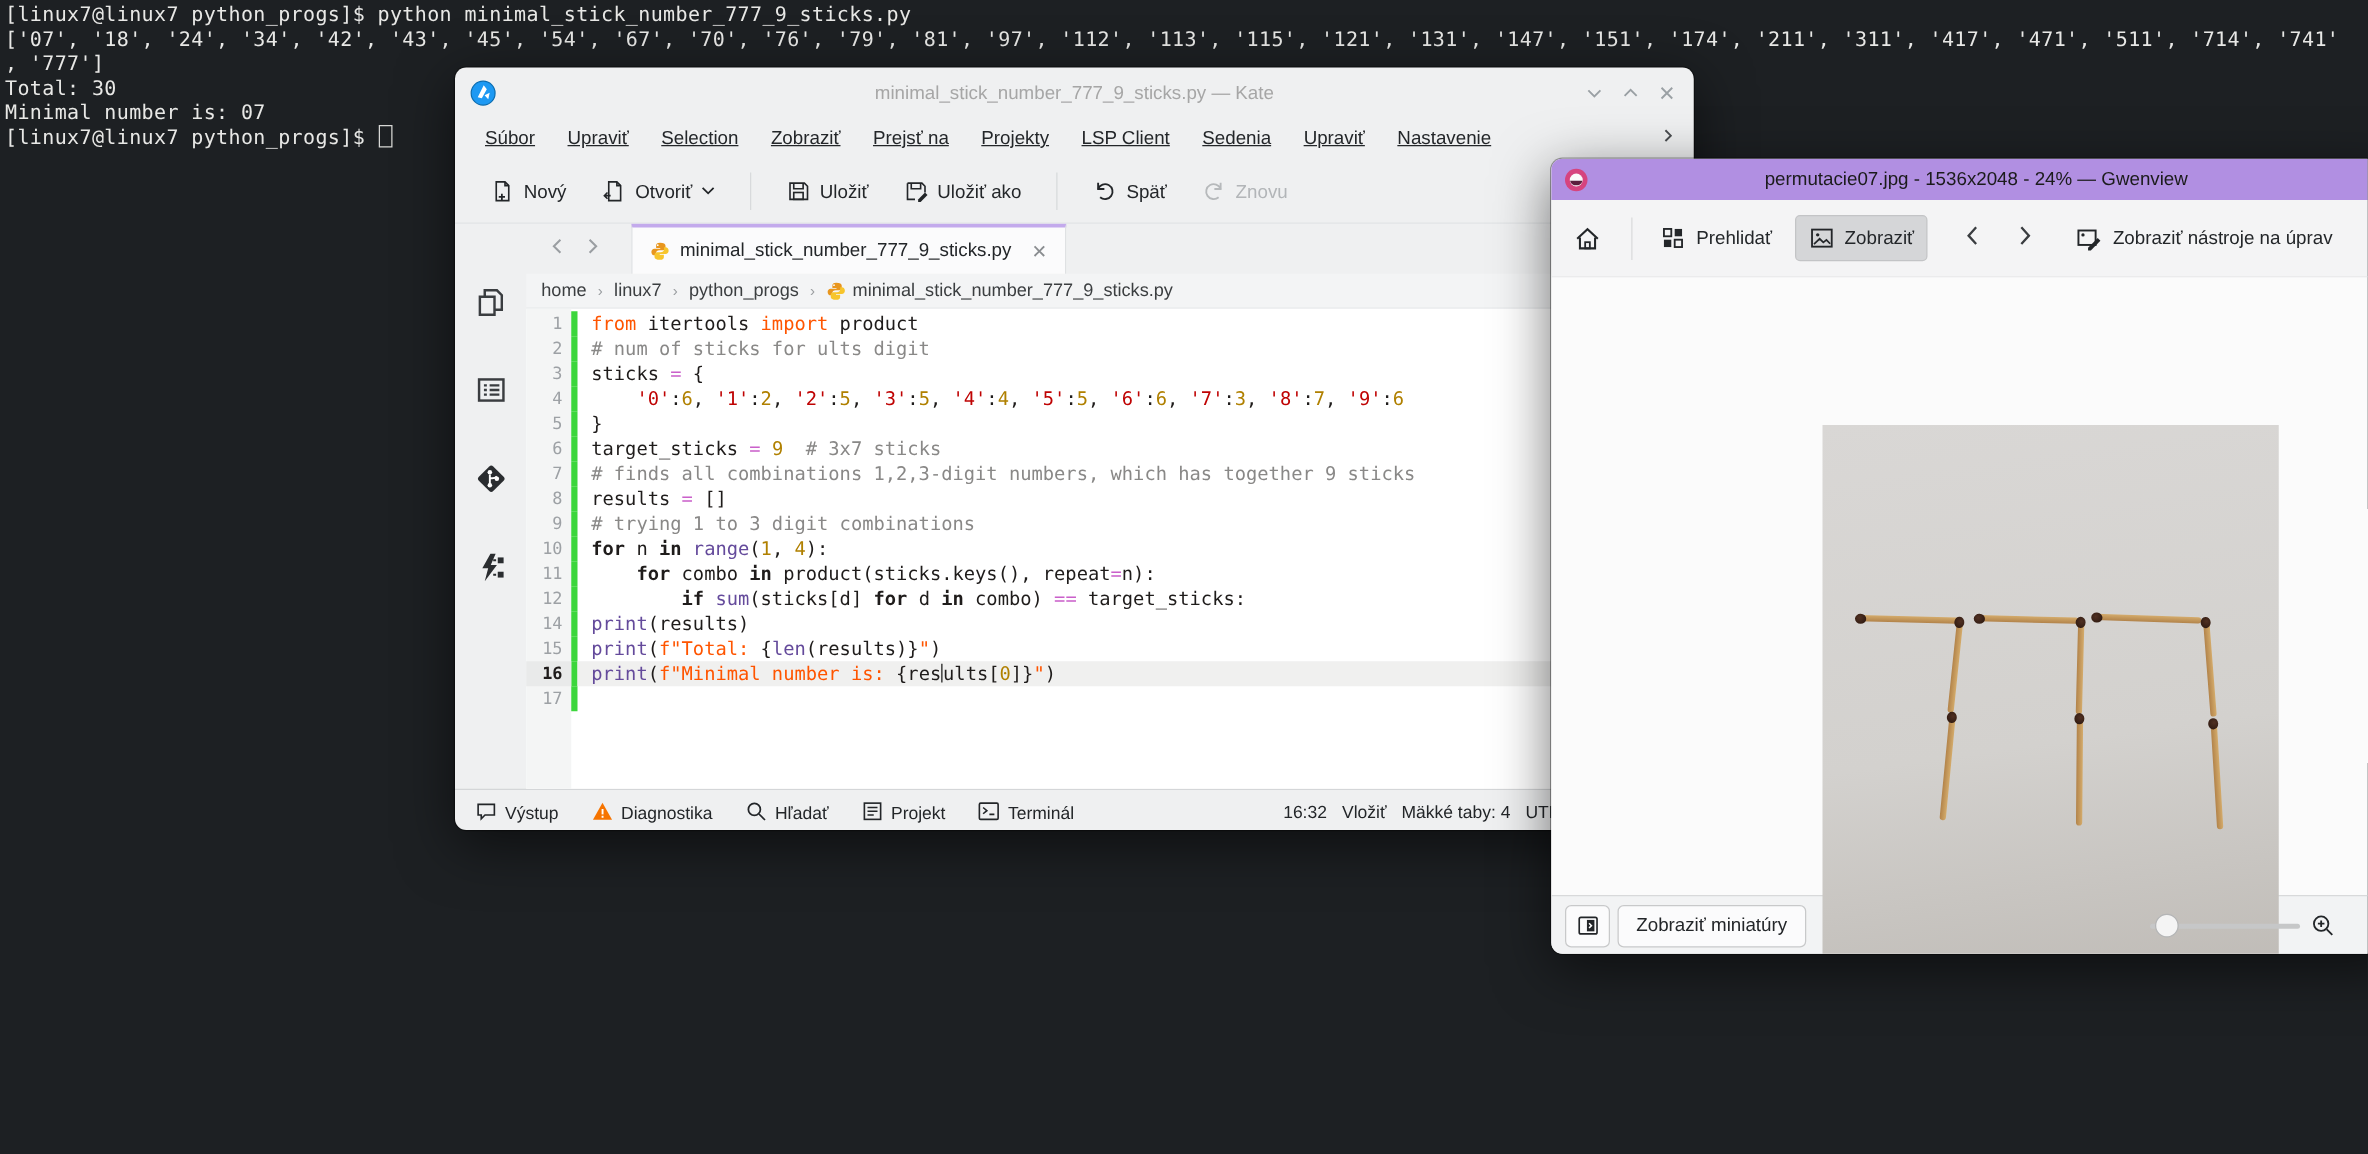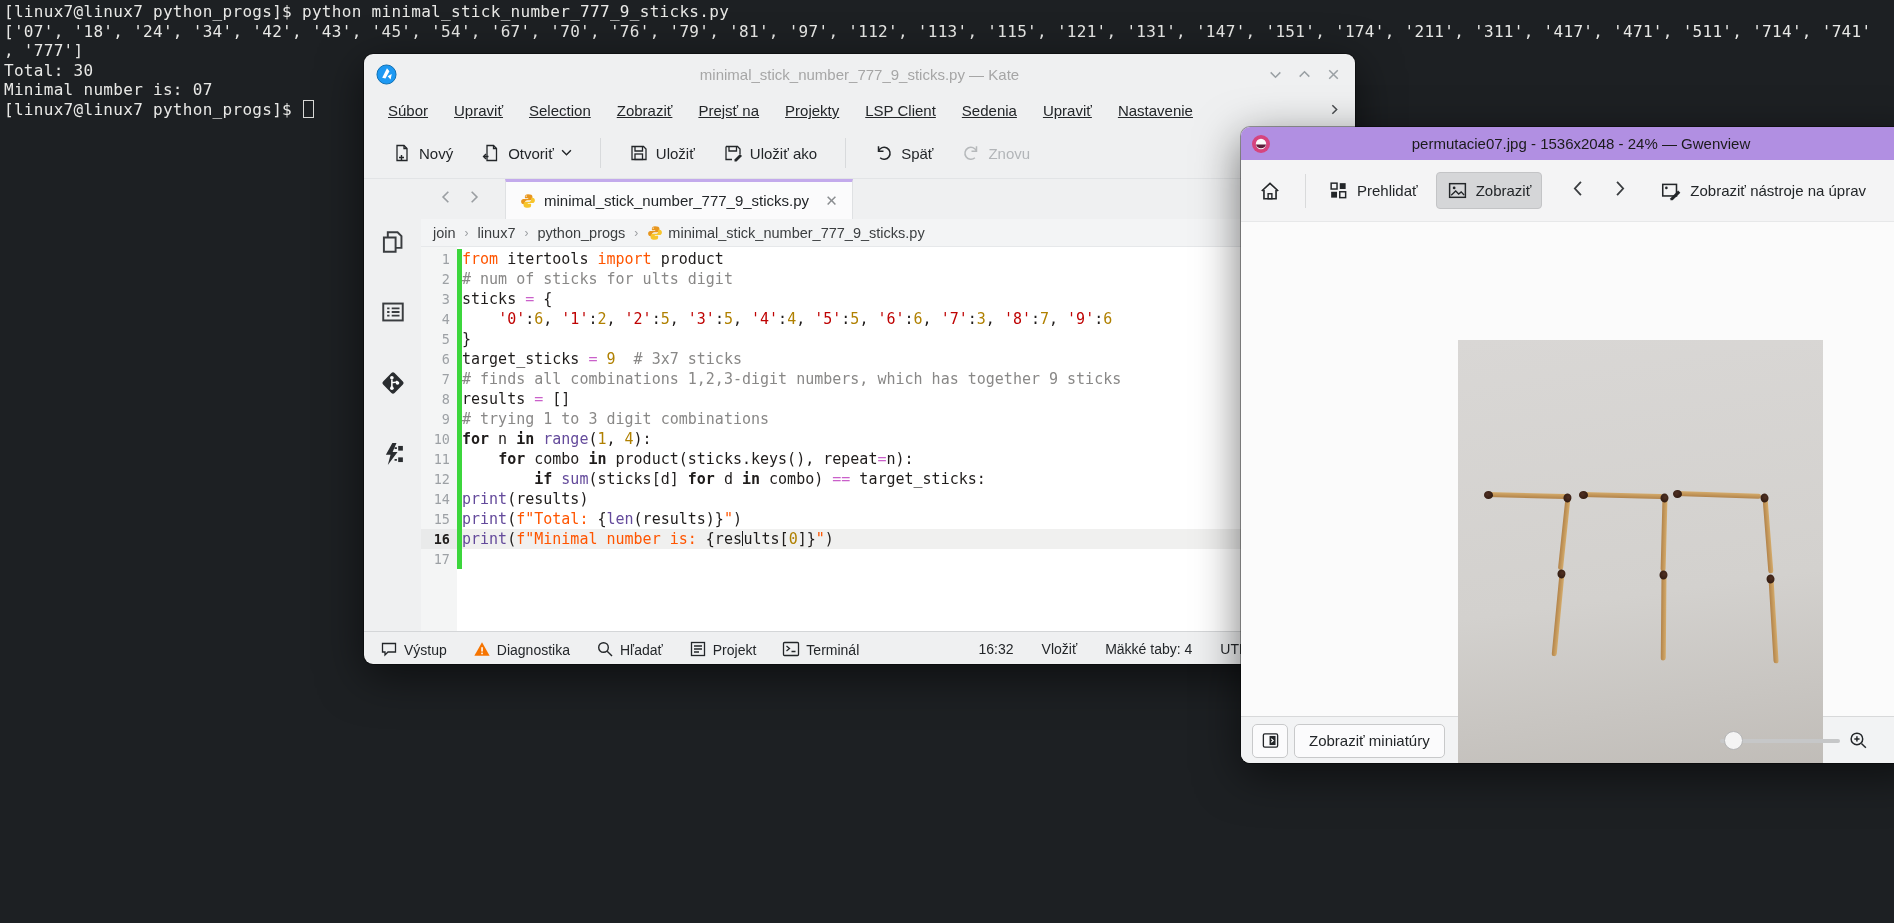--- a/index.html
+++ b/index.html
@@ -44,36 +44,36 @@
   .breadcrumb{height:27px;display:flex;align-items:center;gap:9px;padding-left:12px;
      font-size:14.5px;color:#3b3e40;background:#f3f4f5;border-bottom:1px solid #e6e8ea;}
   .bc-sep{color:#9b9ea1;font-size:12px;}
   .bc-item{display:flex;align-items:center;gap:5px;}
   .editor{flex:1;background:#fff;position:relative;padding-top:2px;}
   .editor::before{content:"";position:absolute;left:0;top:0;bottom:0;width:36px;background:#f4f5f5;}
   .code-row{display:flex;height:20px;line-height:20px;position:relative;}
   .gutter{width:36px;flex-shrink:0;text-align:right;padding-right:7px;box-sizing:border-box;
      color:#9da1a5;font:13.5px/20px "DejaVu Sans Mono",monospace;position:relative;}
   .modbar{width:5px;flex-shrink:0;background:var(--modified-line,#3cd63c);}
-  .code-text{white-space:pre;font:15px/20px "DejaVu Sans Mono",monospace;color:#1f1c1b;flex:1;}
+  .code-text{padding-left:11px;white-space:pre;font:15px/20px "DejaVu Sans Mono",monospace;color:#1f1c1b;flex:1;}
   .code-row.current .code-text{background:#f0f0ef;}
   .code-row.current .gutter{background:#e9eaea;color:#1f1c1b;font-weight:bold;}
   .tk-k{color:var(--kw-import,#ff5500);}
   .tk-c{color:#1f1c1b;font-weight:bold;}
   .tk-f{color:var(--builtin,#644a9b);font-weight:normal;}
   .tk-o{color:var(--operator,#ca60ca);}
   .tk-s{color:var(--string,#bf0303);}
   .tk-F{color:var(--fstring,#ff5500);}
   .tk-n{color:var(--number,#b08000);}
   .tk-m{color:var(--comment,#898887);}
   .caret{display:inline-block;width:1.5px;height:15px;background:#1a1a1a;vertical-align:-2px;}
   .statusbar{height:33px;border-top:1px solid #d4d6d8;display:flex;align-items:center;
      padding:0 95px 0 16px;gap:26px;font-size:14px;color:#232629;}
   .sb-item{display:flex;align-items:flex-end;gap:6px;}
-  .sb-right{margin-left:auto;display:flex;gap:28px;white-space:nowrap;}
+  .sb-right{margin-left:auto;display:flex;gap:12px;white-space:nowrap;}
   
   .gwen{left:1241px;top:127px;width:680px;height:636px;background:#fbfbfb;}
   .gwen-titlebar{height:33px;background:var(--titlebar-accent,#b18fe2);display:flex;align-items:center;position:relative;}
   .gwen-title{position:absolute;left:0;right:0;text-align:center;color:#1b1b1b;font-size:15px;}
   .gwen-appicon{margin-left:10px;z-index:1;}
   .gwen-toolbar{height:61px;background:#f4f4f5;display:flex;align-items:center;border-bottom:1px solid #e7e8e9;}
   .gt-sep{width:1px;height:34px;background:#d9dadb;margin:0 12px 0 14px;}
   .gt-btn{display:flex;align-items:center;gap:8px;font-size:15px;color:#232629;padding:7px 10px;border-radius:4px;}
   .gt-btn.pressed{background:#d5d6d8;border:1px solid #c3c4c6;}
   .gt-nav{display:flex;gap:24px;margin:0 0 0 28px;color:#3a3d40;}
@@ -253,21 +253,21 @@
             <path transform="rotate(180 8 8)" d="M8 1.2 c-2.3 0-3.1 1-3.1 2.3 v1.8 h3.3 v.6 H3.5 C2.1 5.9 1.1 7 1.1 8.5 c0 1.6 1 2.7 2.4 2.7 h1.3 V9.6 c0-1.4 1.2-2.4 2.6-2.4 h2.9 c1.2 0 2.1-1 2.1-2.2 V3.5 c0-1.4-1.5-2.3-4.4-2.3z" fill="#f7c52c"></path>
             <circle cx="6.2" cy="3.1" r=".7" fill="#fff"></circle>
           </svg>
           <span class="tab-label">minimal_stick_number_777_9_sticks.py</span>
           <span class="tab-close">✕</span>
         </span>
       </div>
 
       <div class="breadcrumb">
           <span class="bc-item">
-            <span>join</span>
+            <span>home</span>
           </span>
           <span class="bc-sep">›</span>
           <span class="bc-item">
             <span>linux7</span>
           </span>
           <span class="bc-sep">›</span>
           <span class="bc-item">
             <span>python_progs</span>
           </span>
           <span class="bc-sep">›</span>

